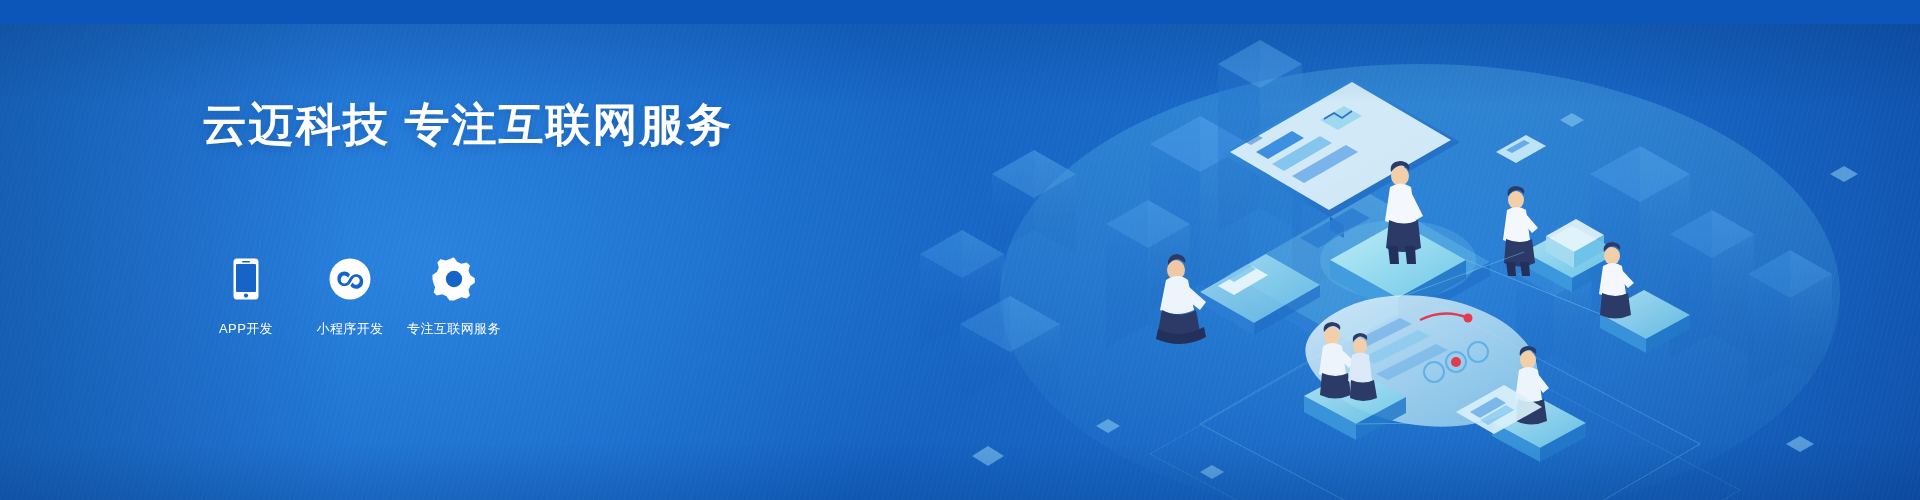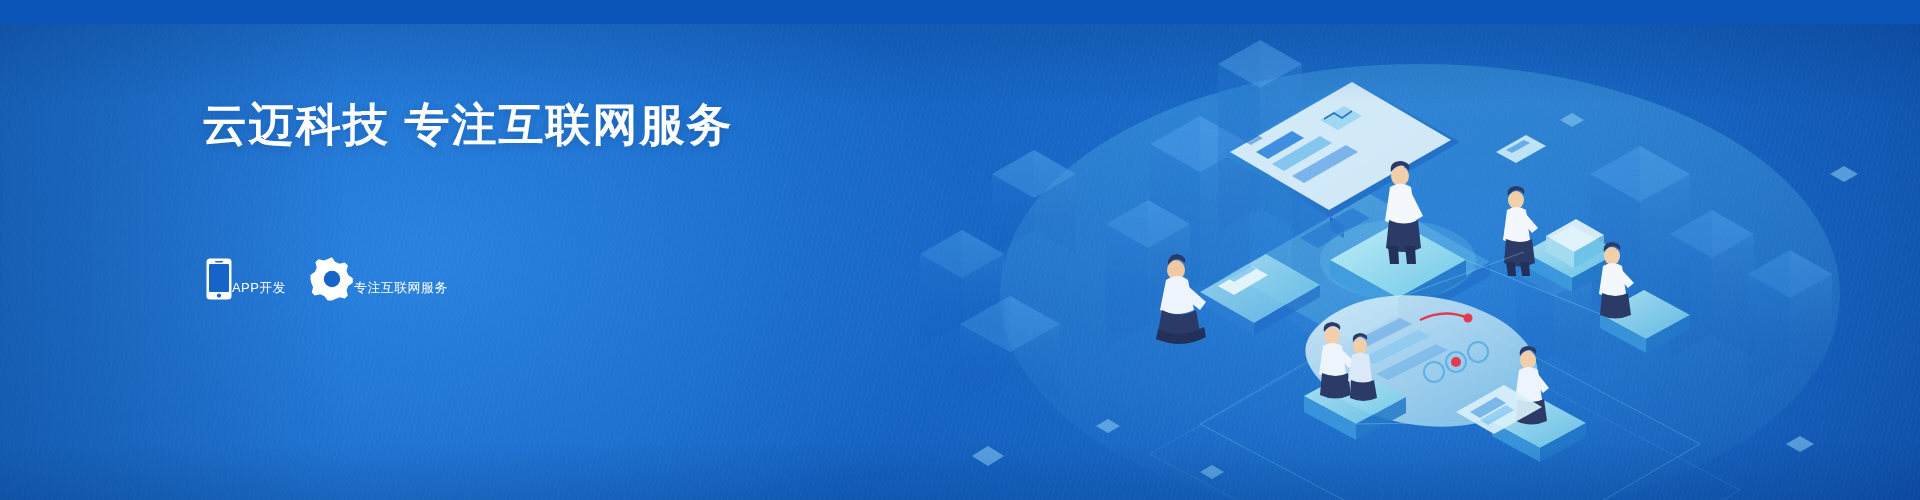--- a/index.html
+++ b/index.html
@@ -75,21 +75,21 @@
     position: absolute;
     left: 206px;
     top: 232px;
     display: flex;
     align-items: flex-start;
     gap: 24px;
   }
   .service {
     width: 80px;
     display: flex;
-    flex-direction: row;
+    flex-direction: column;
     align-items: center;
     cursor: pointer;
   }
   .service .ico {
     height: 46px;
     display: flex;
     align-items: center;
     justify-content: center;
   }
   .service .ico svg { display: block; fill: #ffffff; }
@@ -395,20 +395,29 @@
         <svg width="26" height="42" viewBox="0 0 26 42">
           <rect x="0.5" y="0.5" width="25" height="41" rx="3.5" ry="3.5" fill="#ffffff"></rect>
           <rect x="3" y="6" width="20" height="28" rx="1" fill="#1764c9"></rect>
           <rect x="9" y="3" width="8" height="1.6" rx="0.8" fill="#1764c9"></rect>
           <circle cx="13" cy="37.6" r="2.1" fill="#1764c9"></circle>
         </svg>
       </span>
       <span class="lbl">APP开发</span>
     </div>
 
+    <div class="service">
+      <span class="ico">
+        <svg width="42" height="42" viewBox="0 0 42 42">
+          <circle cx="21" cy="21" r="20.5" fill="#ffffff"></circle>
+          <path d="M15.4 13.6c-4.1 0-7 3.1-7 7.2 0 4.2 2.9 7.3 6.9 7.3 3.6 0 5.7-2.4 7.2-5.2 1.3-2.4 2.6-4.1 4.6-4.1 2.2 0 3.6 1.7 3.6 4s-1.5 4-3.6 4c-1.5 0-2.6-.8-3.6-2.3l-2.1 3.2c1.4 1.9 3.3 3 5.8 3 4.1 0 7-3.1 7-7.3s-2.9-7.2-6.9-7.2c-3.6 0-5.8 2.4-7.3 5.2-1.3 2.4-2.5 4.1-4.5 4.1-2.2 0-3.7-1.7-3.7-4.1 0-2.3 1.5-4 3.6-4 1.5 0 2.6.8 3.6 2.3l2.1-3.2c-1.4-1.9-3.3-2.9-5.7-2.9z" fill="#1764c9"></path>
+        </svg>
+      </span>
+      <span class="lbl">小程序开发</span>
+    </div>
 
 
 
     <div class="service">
       <span class="ico">
         <svg width="44" height="44" viewBox="0 0 44 44">
           <path d="M22 0.5l3.3 4.6a17.8 17.8 0 0 1 4.1 1.7l5.4-1.4 3.1 3.1-1.4 5.4c.7 1.3 1.3 2.7 1.7 4.1l4.6 3.3v4.4l-4.6 3.3a17.8 17.8 0 0 1-1.7 4.1l1.4 5.4-3.1 3.1-5.4-1.4c-1.3.7-2.7 1.3-4.1 1.7L22 43.5h-4.4l-3.3-4.6a17.8 17.8 0 0 1-4.1-1.7l-5.4 1.4-3.1-3.1 1.4-5.4a17.8 17.8 0 0 1-1.7-4.1L0.5 22.5v-4.4l4.6-3.3c.4-1.4 1-2.8 1.7-4.1L5.4 5.3l3.1-3.1 5.4 1.4c1.3-.7 2.7-1.3 4.1-1.7L21.3.5z" fill="#ffffff"></path>
           <circle cx="22" cy="22" r="8.2" fill="#1764c9"></circle>
         </svg>
       </span>

